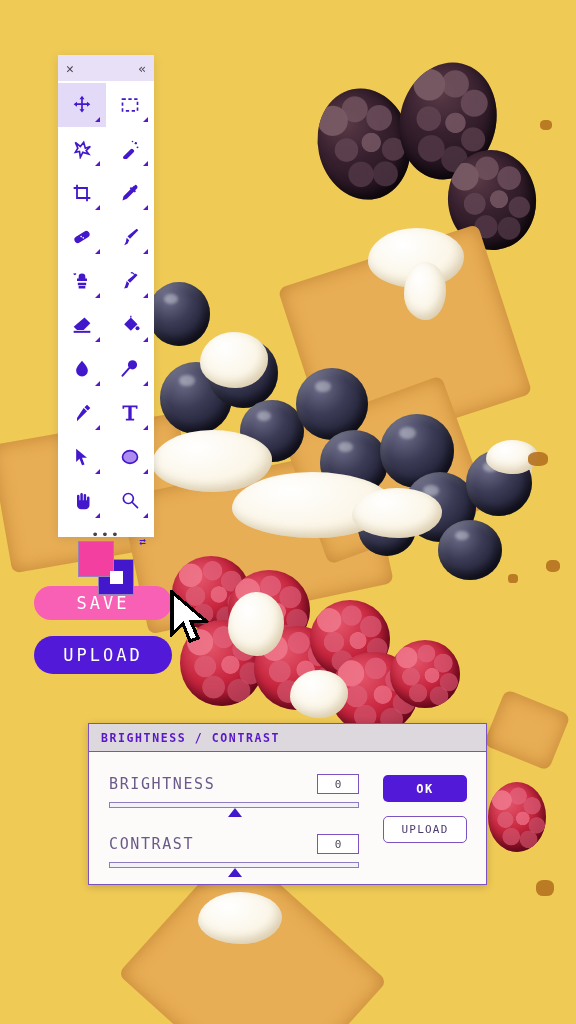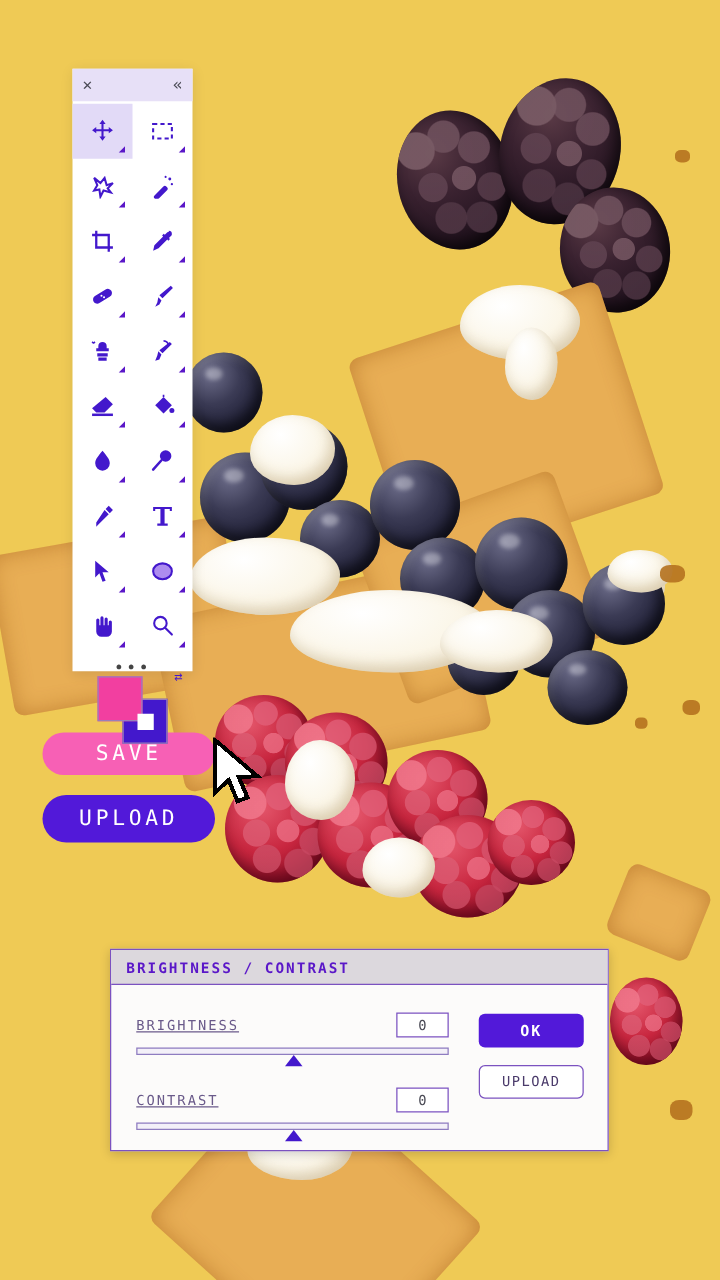--- a/index.html
+++ b/index.html
@@ -130,31 +130,30 @@
   #btn-upload { top:636px; height:38px; background:#5219D9; }
 
   
   #cursor { position:absolute; left:168px; top:590px; width:52px; height:56px; }
 
   
   #dialog {
     position:absolute; left:88px; top:723px; width:399px; height:162px;
     background:#FCFBFA; border:1px solid #7B52C0;
     box-shadow:0 2px 8px rgba(0,0,0,.18);
-    margin-top:36px;
   }
   #dialog-titlebar {
     height:28px; background:#DCD8DD;
     display:flex; align-items:center; padding:0 12px;
     border-bottom:1px solid #7B52C0;
   }
   #dialog-title { color:#5A17C8; font-size:11.5px; font-weight:bold; letter-spacing:1.6px; }
   .field { position:absolute; left:20px; width:360px; }
   .field-row { display:flex; align-items:center; justify-content:space-between; width:250px; }
-  .field-label { color:#6a5a8a; font-size:11px; letter-spacing:1.6px;text-decoration:underline; }
+  .field-label { color:#6a5a8a; font-size:15px; letter-spacing:1.6px; }
   .field-box {
     width:42px; height:20px; border:1px solid #7B52C0; background:#FFFFFF;
     display:flex; align-items:center; justify-content:center;
     color:#4a4a55; font-size:11px;
   }
   .slider { position:relative; width:250px; margin-top:8px; }
   .slider-track { height:6px; border:1px solid #8E7CC0; background:#F3F0F8; }
   .slider-thumb {
     position:absolute; left:119px; top:6px;
     width:0; height:0;

